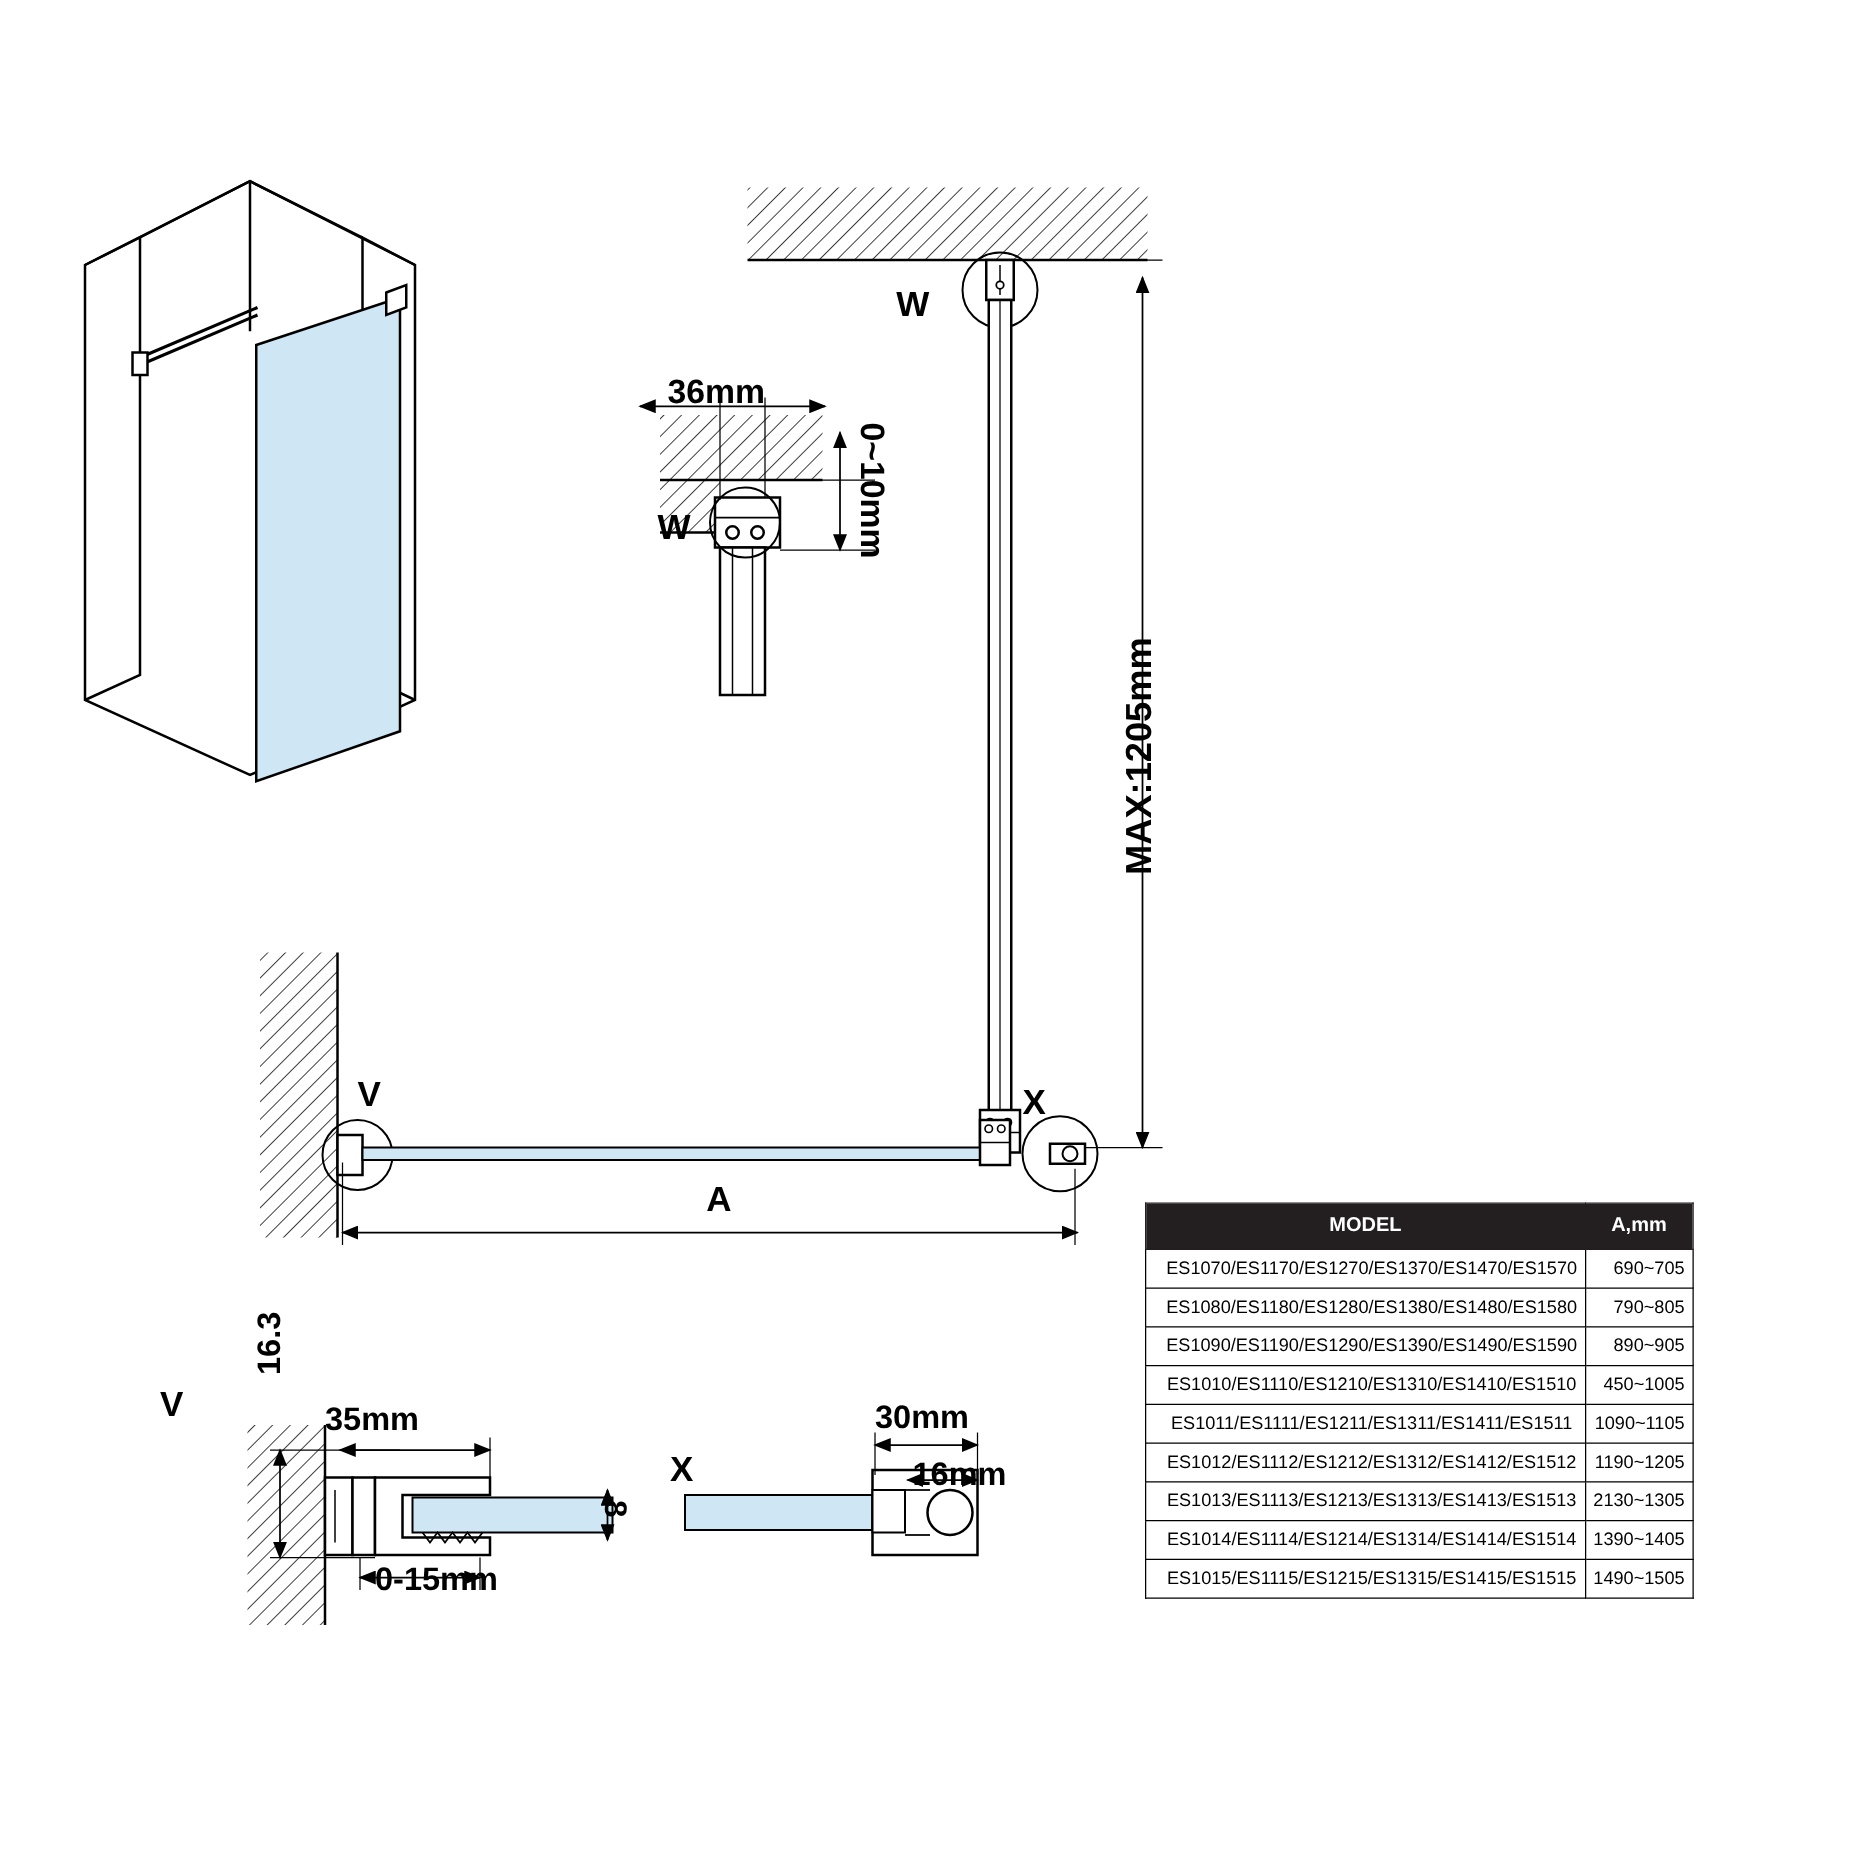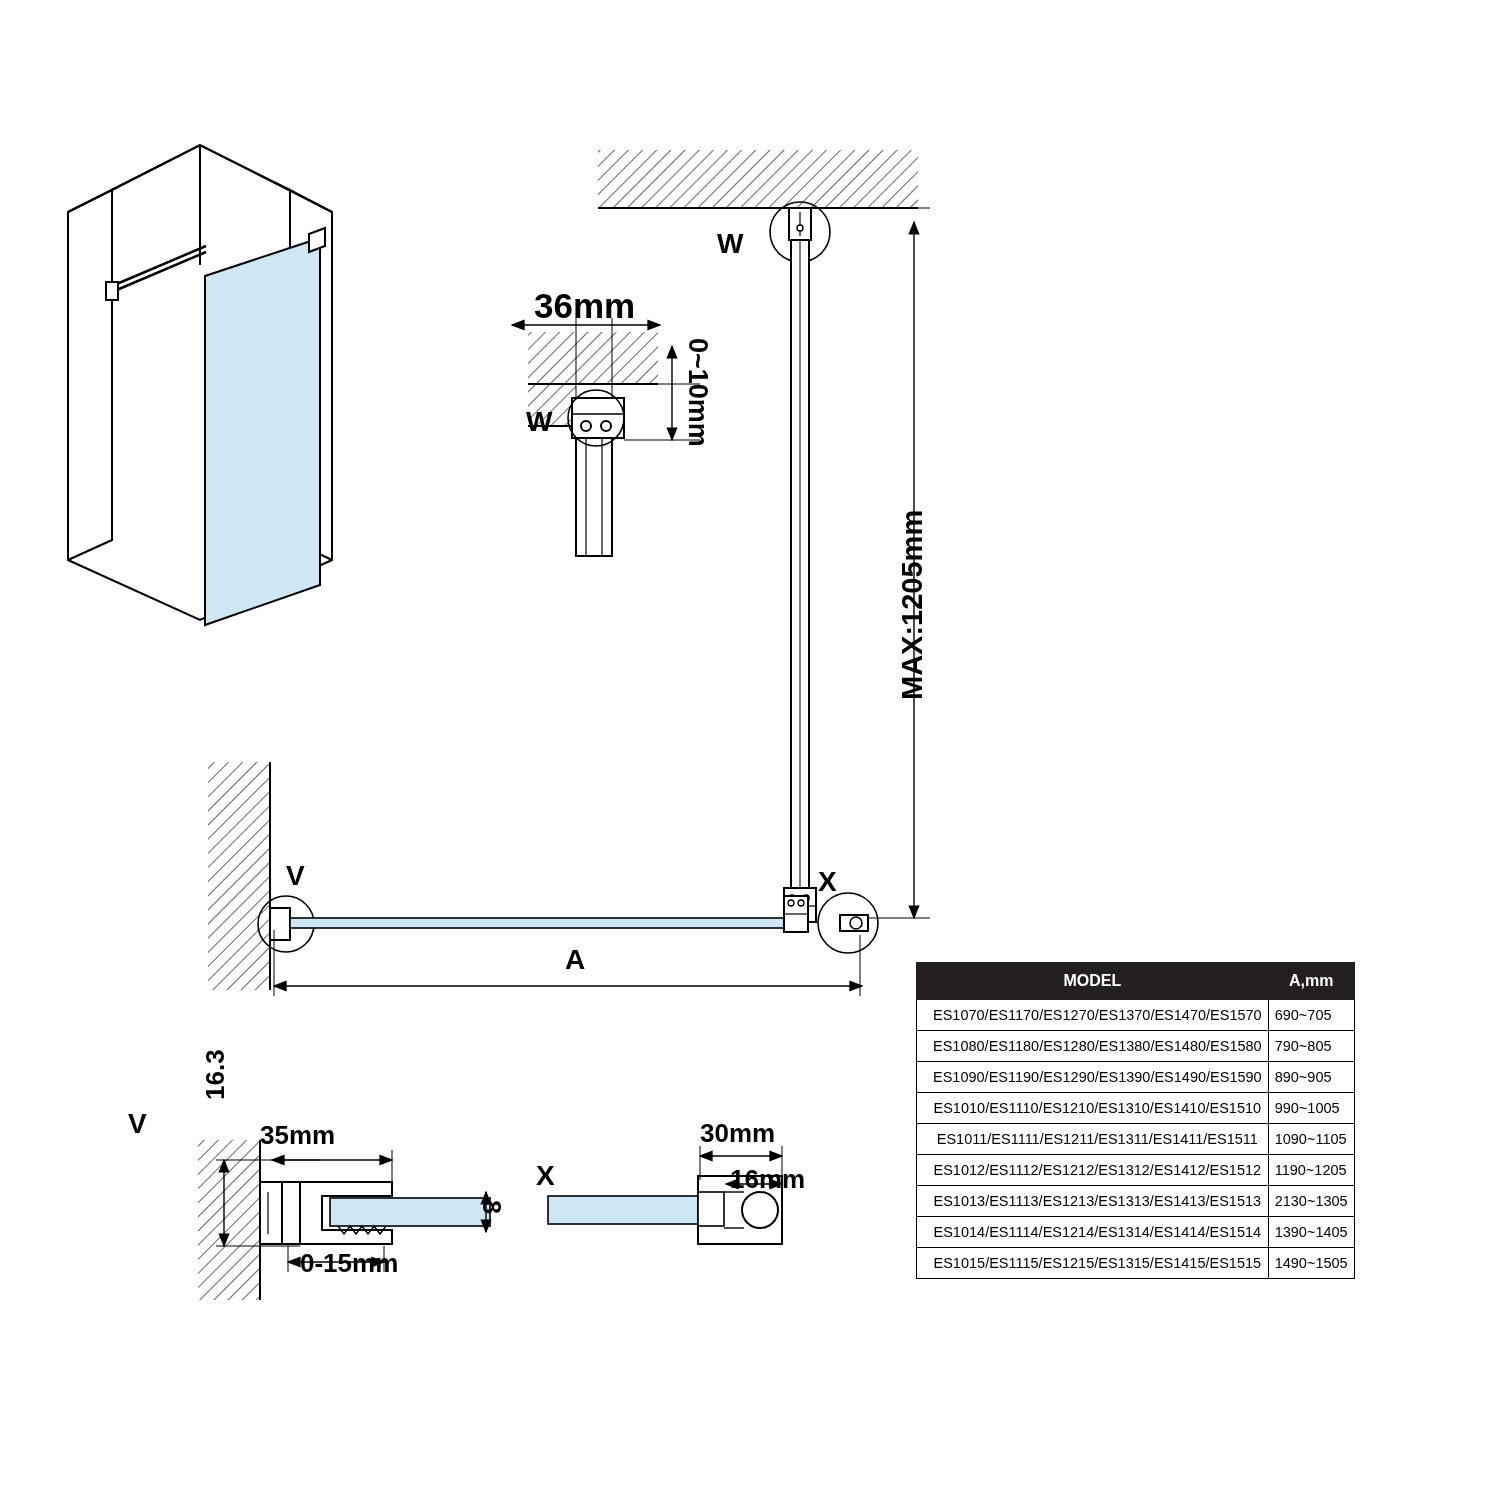--- a/index.html
+++ b/index.html
@@ -27,21 +27,21 @@
   .spec-table th{
     background:#231f20;color:#ffffff;
     font-size:16px;font-weight:bold;
     padding:9px 4px;
     border:1px solid #231f20;
     text-align:center;
   }
   .spec-table td{
     border:1px solid #000;
     padding:7px 6px;
-    text-align:left;
+    text-align:right;
     font-size:14.5px;
     white-space:nowrap;
   }
   .spec-table td.model{text-align:center;width:360px;padding-left:16px;}
   .spec-table td.a{width:140px;}
 </style>
 </head>
 <body>
 
 <div class="canvas">
@@ -193,21 +193,21 @@
       <line x1="724" y1="1228" x2="744" y2="1228" stroke="#000" stroke-width="1.4"></line>
 
       <line x1="700" y1="1156" x2="782" y2="1156" stroke="#000" stroke-width="1.4" marker-start="url(#arrStart)" marker-end="url(#arrEnd)"></line>
       <line x1="700" y1="1146" x2="700" y2="1180" stroke="#000" stroke-width="1"></line>
       <line x1="782" y1="1146" x2="782" y2="1180" stroke="#000" stroke-width="1"></line>
 
       <line x1="726" y1="1184" x2="782" y2="1184" stroke="#000" stroke-width="1.4" marker-start="url(#arrStart)" marker-end="url(#arrEnd)"></line>
     </g>
   </svg>
 
-  <div class="lbl" style="left:534px;top:286px;font-size:35px;">36mm</div>
+  <div class="lbl" style="left:534px;top:298px;font-size:27px;">36mm</div>
 
   <div class="lbl vert" style="left:713px;top:338px;font-size:27px;transform:rotate(90deg);">0~10mm</div>
 
   <div class="lbl" style="left:526px;top:406px;font-size:28px;">W</div>
 
   <div class="lbl" style="left:717px;top:228px;font-size:28px;">W</div>
 
   <div class="lbl vert" style="left:896px;top:700px;font-size:29px;transform:rotate(-90deg);">MAX:1205mm</div>
 
   <div class="lbl" style="left:286px;top:860px;font-size:28px;">V</div>
@@ -247,21 +247,21 @@
         <tr>
           <td class="model">ES1080/ES1180/ES1280/ES1380/ES1480/ES1580</td>
           <td class="a">790~805</td>
         </tr>
         <tr>
           <td class="model">ES1090/ES1190/ES1290/ES1390/ES1490/ES1590</td>
           <td class="a">890~905</td>
         </tr>
         <tr>
           <td class="model">ES1010/ES1110/ES1210/ES1310/ES1410/ES1510</td>
-          <td class="a">990~1005</td>
+          <td class="a">450~1005</td>
         </tr>
         <tr>
           <td class="model">ES1011/ES1111/ES1211/ES1311/ES1411/ES1511</td>
           <td class="a">1090~1105</td>
         </tr>
         <tr>
           <td class="model">ES1012/ES1112/ES1212/ES1312/ES1412/ES1512</td>
           <td class="a">1190~1205</td>
         </tr>
         <tr>

